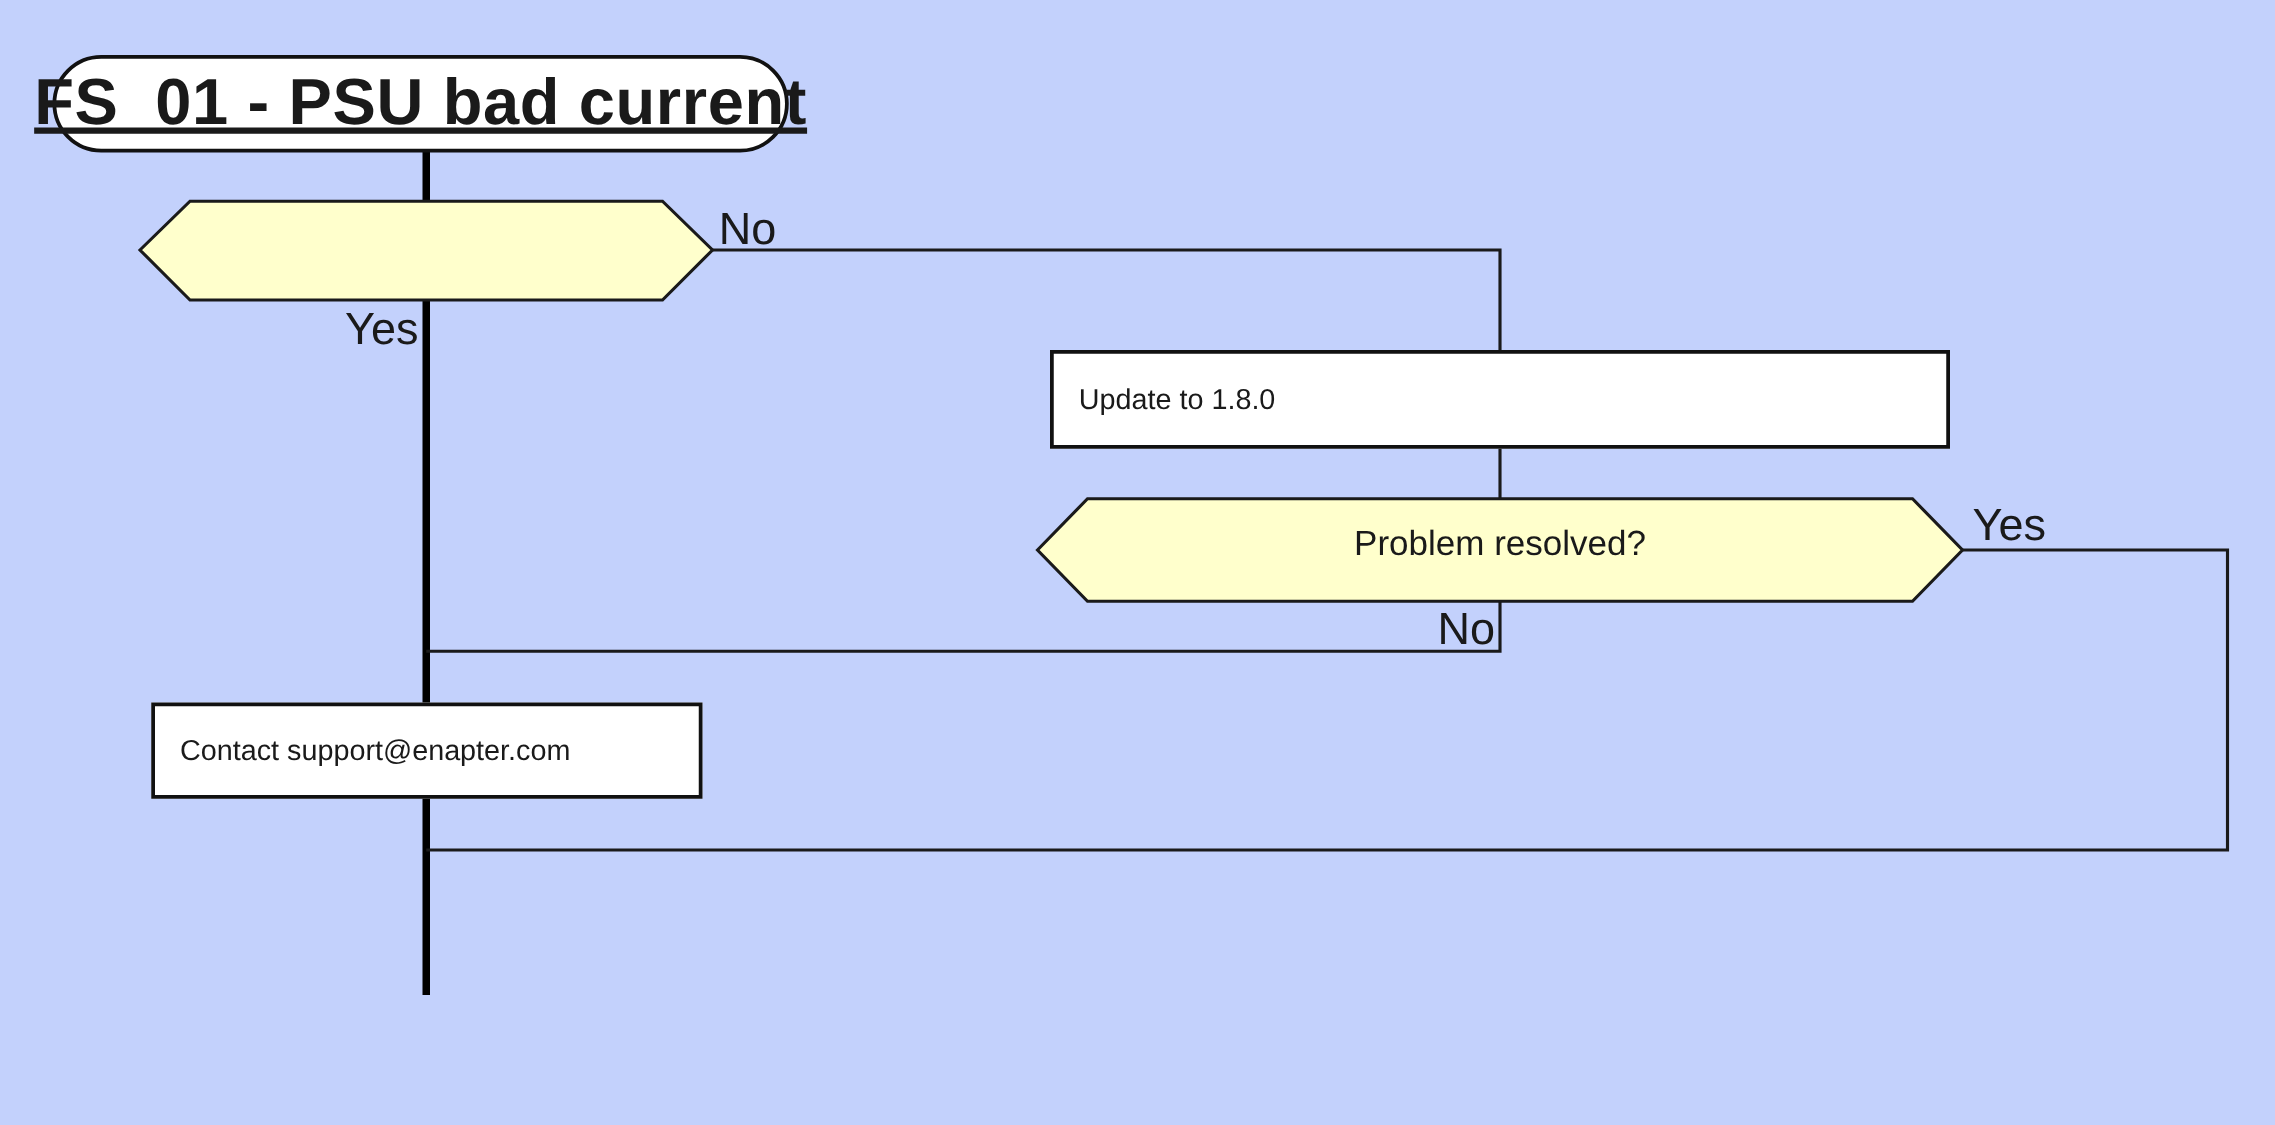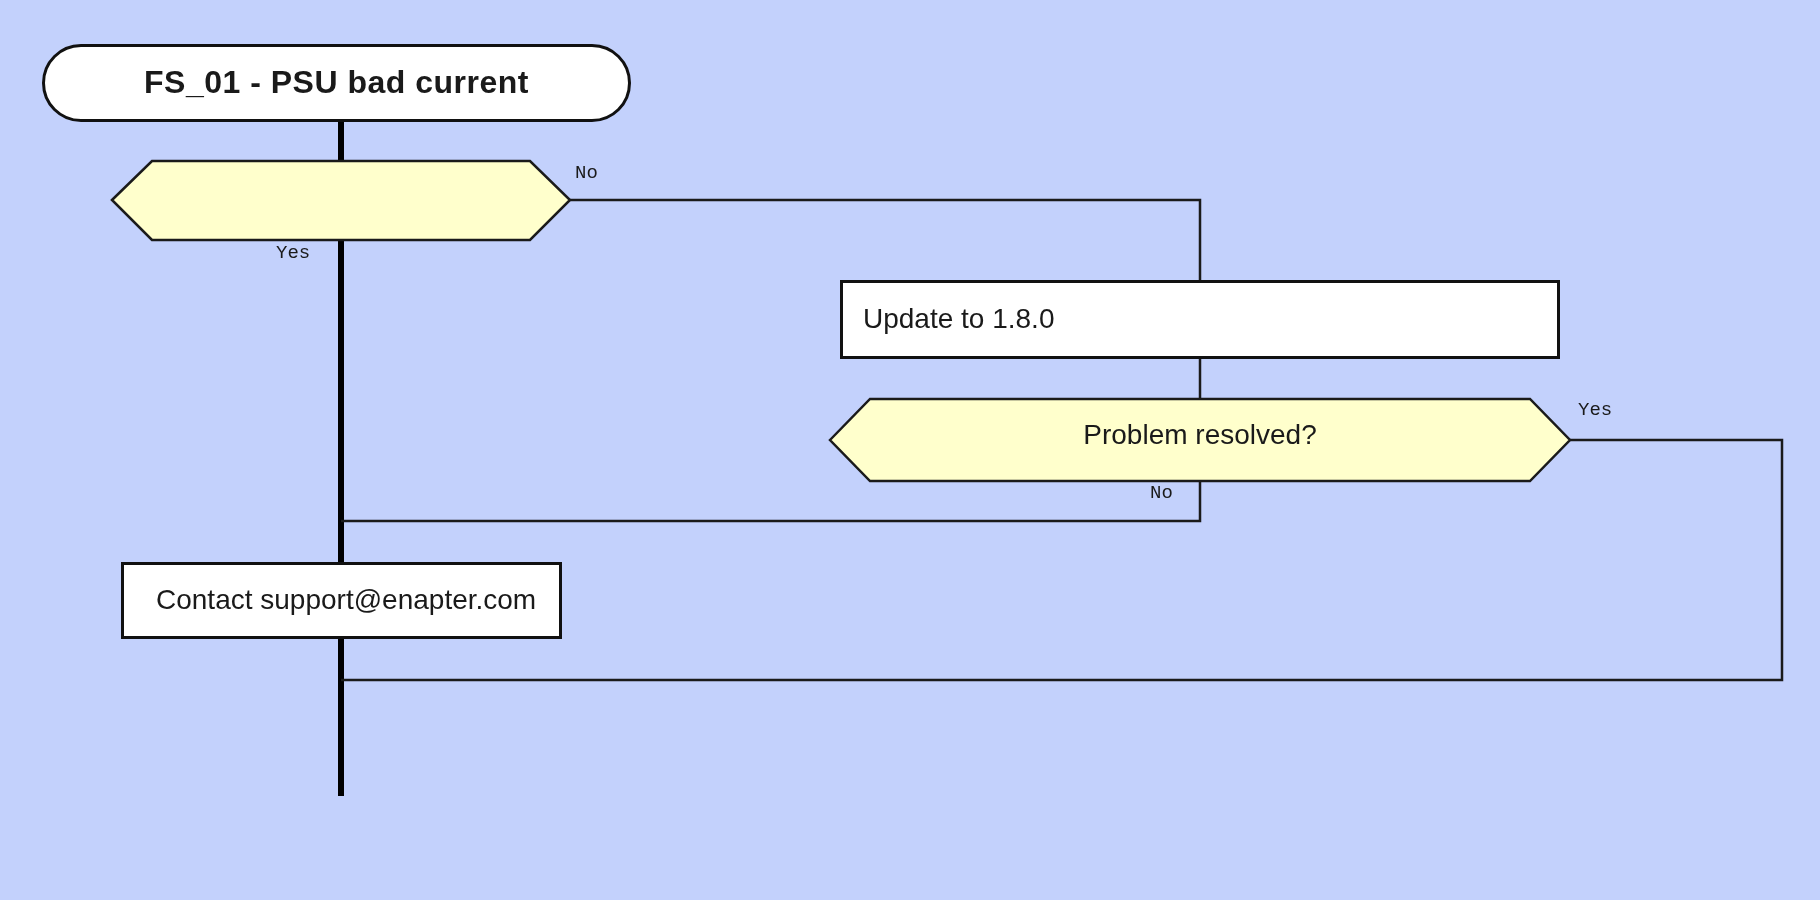--- a/index.html
+++ b/index.html
@@ -35,57 +35,58 @@
     stroke: #1a1a1a;
     stroke-width: 2.5;
   }
   .node {
     position: absolute;
     box-sizing: border-box;
     background: #ffffff;
     border: 3px solid #111111;
     display: flex;
     align-items: center;
-    font-size: 28px;
+    font-size: 23px;
     line-height: 1.1;
     white-space: nowrap;
   }
   .node.pill {
     justify-content: center;
   }
   .node.start-pill {
     left: 42px;
     top: 44px;
     width: 589px;
     height: 78px;
     border-radius: 40px;
-    font-size: 32px;
+    font-size: 52px;
     font-weight: bold;
     letter-spacing: 0.5px;
+    text-decoration: underline;
   }
   .node.end-pill {
     left: 272px;
     top: 793px;
     width: 140px;
     height: 59px;
     border-radius: 30px;
   }
   .node.process-update {
     left: 840px;
     top: 280px;
     width: 720px;
     height: 79px;
     padding-left: 20px;
   }
   .node.process-contact {
     left: 121px;
     top: 562px;
     width: 441px;
     height: 77px;
-    padding-left: 32px;
+    padding-left: 20px;
   }
   .hex-label {
     position: absolute;
     display: flex;
     align-items: center;
     justify-content: center;
     font-size: 28px;
     white-space: nowrap;
   }
   .hex-label.version {
@@ -95,23 +96,22 @@
     height: 79px;
   }
   .hex-label.resolved {
     left: 830px;
     top: 399px;
     width: 740px;
     height: 72px;
   }
   .edge-label {
     position: absolute;
-    font-size: 19px;
+    font-size: 36px;
     white-space: nowrap;
-    font-family: Liberation Mono, monospace;
   }
   .edge-label.no1  { left: 575px;  top: 162px; }
   .edge-label.yes1 { left: 276px;  top: 242px; }
   .edge-label.yes2 { left: 1578px; top: 399px; }
   .edge-label.no2  { left: 1150px; top: 482px; }
 </style>
 </head>
 <body>
 
 <div class="canvas">

